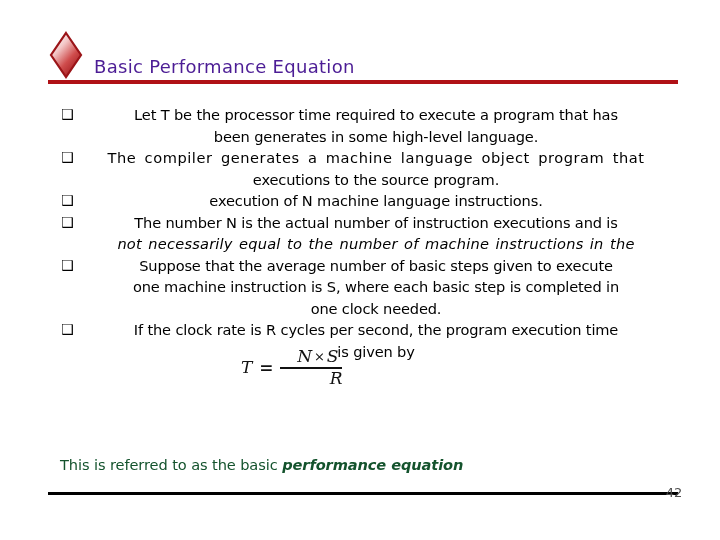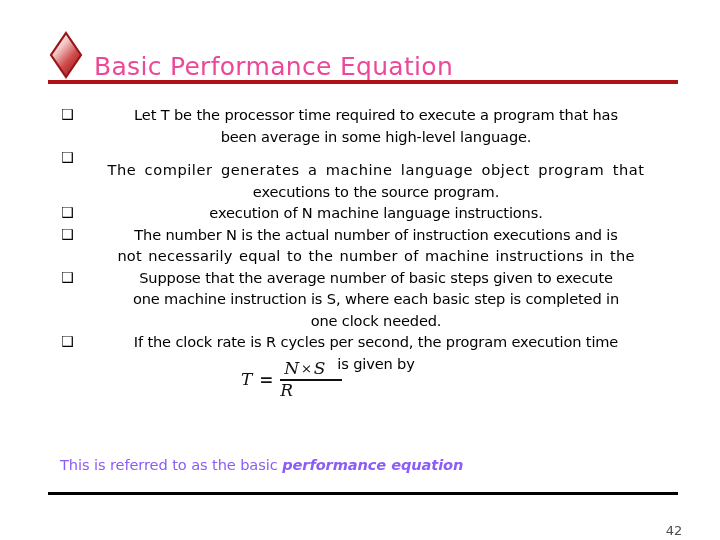--- a/index.html
+++ b/index.html
@@ -33,24 +33,24 @@
     align-items: center;
   }
   .diamond-bullet {
     width: 36px;
     height: 50px;
     flex: 0 0 36px;
     margin-right: 10px;
   }
   .title-text {
     font-family: "DejaVu Sans", sans-serif;
-    font-size: 25px;
+    font-size: 18px;
     font-weight: 400;
     letter-spacing: 0.3px;
-    color: #ec4899;
+    color: #4c1d95;
     white-space: nowrap;
     line-height: 1;
     padding-bottom: 2px;
     margin-top: 25px;
   }
   .title-rule {
     position: absolute;
     left: 48px;
     top: 80px;
     width: 630px;
@@ -119,21 +119,21 @@
   }
   .eq-eq {
     font-size: 17px;
     font-style: normal;
     margin: 0 7px 0 7px;
     font-weight: 700;
   }
   .eq-frac {
     display: inline-flex;
     flex-direction: column;
-    align-items: flex-start;
+    align-items: flex-end;
     line-height: 1.05;
   }
   .eq-num {
     font-size: 17px;
     font-style: italic;
     padding: 0 4px 1px 4px;
     white-space: nowrap;
   }
   .eq-num .times {
     font-style: normal;
@@ -154,42 +154,42 @@
   }
 
   
   .closing {
     position: absolute;
     left: 60px;
     top: 455px;
     font-family: "DejaVu Sans", sans-serif;
     font-size: 14.6px;
     line-height: 20px;
-    color: #8b5cf6;
+    color: #14532d;
     letter-spacing: -0.1px;
     white-space: nowrap;
   }
   .closing .emph {
     font-style: italic;
     font-weight: 700;
   }
 
   
   .footer-rule {
     position: absolute;
     left: 48px;
     top: 492px;
     width: 630px;
     height: 3px;
     background: #000000;
   }
   .page-number {
     position: absolute;
     left: 660px;
-    top: 523px;
+    top: 485px;
     width: 28px;
     text-align: center;
     font-family: "DejaVu Sans", sans-serif;
     font-size: 13px;
     color: #4d4d4d;
   }
 </style>
 </head>
 <body>
 
@@ -212,44 +212,44 @@
     <span class="title-text">Basic Performance Equation</span>
   </div>
   <div class="title-rule"></div>
 
   <div class="body">
 
     <div class="bullet">
       <span class="bullet-marker">❑</span>
       <span class="bullet-body">
         <span class="vline">Let T be the processor time required to execute a program that has</span>
-        <span class="vline">been average in some high-level language.</span>
-      </span>
-    </div>
-
-    <div class="bullet">
-      <span class="bullet-marker">❑</span>
-      <span class="bullet-body">
-        <span class="vline" style="letter-spacing:0.55px;word-spacing:3.2px;margin-top:12px;">The compiler generates a machine language object program that</span>
+        <span class="vline">been generates in some high-level language.</span>
+      </span>
+    </div>
+
+    <div class="bullet">
+      <span class="bullet-marker">❑</span>
+      <span class="bullet-body">
+        <span class="vline" style="letter-spacing:0.55px;word-spacing:3.2px;">The compiler generates a machine language object program that</span>
         <span class="vline">executions to the source program.</span>
       </span>
     </div>
 
     <div class="bullet">
       <span class="bullet-marker">❑</span>
       <span class="bullet-body">
         <span class="vline">execution of N machine language instructions.</span>
       </span>
     </div>
 
     <div class="bullet">
       <span class="bullet-marker">❑</span>
       <span class="bullet-body">
         <span class="vline">The number N is the actual number of instruction executions and is</span>
-        <span class="vline" style="letter-spacing:0.2px;word-spacing:1.6px;">not necessarily equal to the number of machine instructions in the</span>
+        <span class="vline" style="letter-spacing:0.2px;word-spacing:1.6px;font-style:italic;">not necessarily equal to the number of machine instructions in the</span>
       </span>
     </div>
 
     <div class="bullet">
       <span class="bullet-marker">❑</span>
       <span class="bullet-body">
         <span class="vline">Suppose that the average number of basic steps given to execute</span>
         <span class="vline">one machine instruction is S, where each basic step is completed in</span>
         <span class="vline">one clock needed.</span>
       </span>

